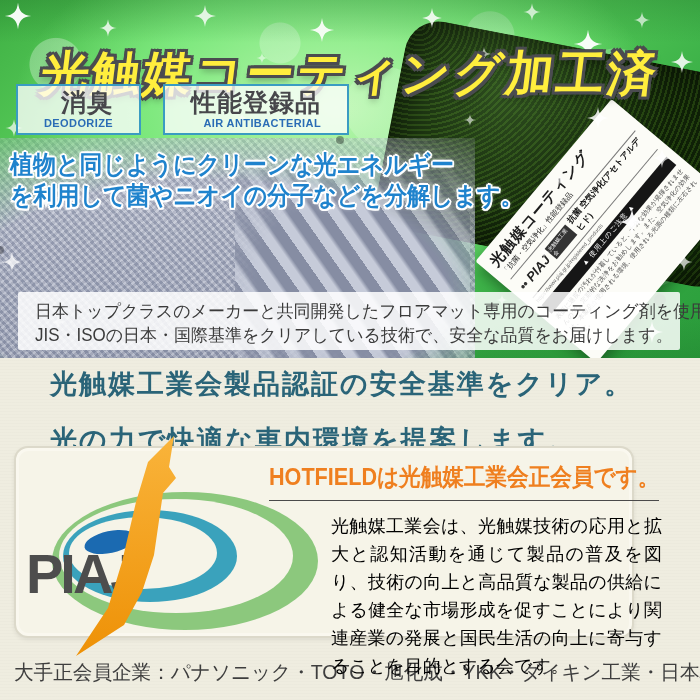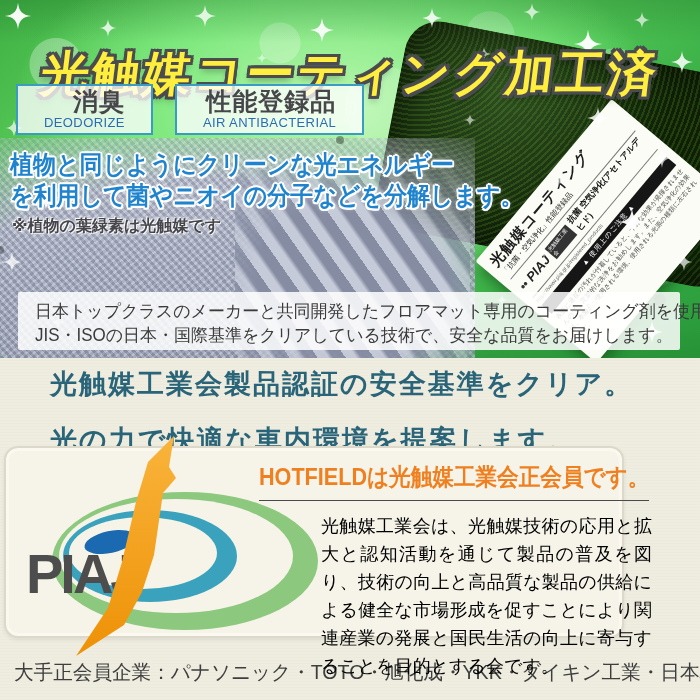--- a/index.html
+++ b/index.html
@@ -65,40 +65,40 @@
     text-shadow:
       3px 0 0 #4b4c50,-3px 0 0 #4b4c50,0 3px 0 #4b4c50,0 -3px 0 #4b4c50,
       2px 2px 0 #4b4c50,-2px 2px 0 #4b4c50,2px -2px 0 #4b4c50,-2px -2px 0 #4b4c50,
       3px 3px 0 #4b4c50,-3px 3px 0 #4b4c50,3px -3px 0 #4b4c50,-3px -3px 0 #4b4c50,
       0 5px 7px rgba(0,0,0,.35);}
 
   .badges{position:absolute;left:16px;top:84px;display:flex;gap:22px;z-index:5;}
   .badge{background:rgba(255,255,255,.78);border:2px solid #3a9cc2;box-sizing:border-box;
     height:51px;display:flex;flex-direction:column;align-items:flex-end;justify-content:center;padding:2px 26px 3px;}
   .badge .jp{font-size:25px;font-weight:600;color:#47474b;line-height:1.05;letter-spacing:1px;}
-  .badge .en{font-size:13px;font-weight:normal;color:#2a6cb5;letter-spacing:.4px;margin-top:1px;}
+  .badge .en{font-size:11px;font-weight:bold;color:#2a6cb5;letter-spacing:.4px;margin-top:1px;}
 
   .lead{position:absolute;left:10px;z-index:6;font-size:25px;font-weight:bold;color:#1f83cd;
     white-space:nowrap;transform:scaleX(.92);transform-origin:left;
     text-shadow:2px 0 0 #fff,-2px 0 0 #fff,0 2px 0 #fff,0 -2px 0 #fff,
       1.5px 1.5px 0 #fff,-1.5px 1.5px 0 #fff,1.5px -1.5px 0 #fff,-1.5px -1.5px 0 #fff,0 0 6px rgba(255,255,255,.9);}
   .lead1{top:148px;} .lead2{top:179px;}
   .footnote{position:absolute;left:12px;top:216px;z-index:6;font-size:16px;font-weight:600;color:#45454c;
     white-space:nowrap;text-shadow:1px 1px 0 rgba(255,255,255,.8),-1px -1px 0 rgba(255,255,255,.8),0 0 5px rgba(255,255,255,.9);}
 
   .info-box{position:absolute;left:18px;top:292px;width:662px;height:58px;z-index:7;box-sizing:border-box;
     background:rgba(255,255,255,.85);border-radius:2px;padding:7px 0 0 17px;}
   .info-box div{font-size:17.5px;color:#3b3b3b;line-height:24px;white-space:nowrap;transform:scaleX(.97);transform-origin:left;}
 
   
   .cert-heading{position:absolute;left:15px;z-index:8;font-family:"DejaVu Serif","Liberation Serif",serif;
     font-weight:bold;font-size:27px;letter-spacing:2px;color:#2a6478;white-space:nowrap;margin-left:35px;}
   .ch1{top:366px;} .ch2{top:422px;}
 
-  .panel{position:absolute;left:4px;top:446px;width:620px;height:192px;box-sizing:border-box;z-index:9;
+  .panel{position:absolute;left:14px;top:446px;width:620px;height:192px;box-sizing:border-box;z-index:9;
     background:#f6f4e8;border:2px solid #dcd9ca;border-radius:14px;
     box-shadow:0 2px 4px rgba(0,0,0,.07), inset 0 0 0 3px #faf8ef;}
   .panel-right{position:absolute;left:253px;top:13px;width:392px;}
   .member-heading{font-size:24px;font-weight:bold;color:#ef7f1f;white-space:nowrap;transform:scaleX(.90);transform-origin:left;}
   .member-divider{border-bottom:1.5px solid #4a4a4a;margin-top:7px;width:390px;}
   .member-body{margin:11px 0 0 62px;width:331px;font-size:18px;line-height:28px;color:#000000;text-align:justify;}
 
   .piaj-logo{position:absolute;left:0;top:420px;z-index:20;pointer-events:none;}
 
   .footer-members{position:absolute;left:14px;top:659px;width:686px;z-index:8;
@@ -179,21 +179,20 @@
         <span class="en">DEODORIZE</span>
       </div>
       <div class="badge">
         <span class="jp">性能登録品</span>
         <span class="en">AIR ANTIBACTERIAL</span>
       </div>
     </div>
 
     <div class="lead lead1">植物と同じようにクリーンな光エネルギー</div>
     <div class="lead lead2">を利用して菌やニオイの分子などを分解します。</div>
-    <div class="footnote">※植物の葉緑素は光触媒です</div>
 
     <div class="info-box">
       <div>日本トップクラスのメーカーと共同開発したフロアマット専用のコーティング剤を使用。</div>
       <div>JIS・ISOの日本・国際基準をクリアしている技術で、安全な品質をお届けします。</div>
     </div>
   </div>
 
   <div class="cert-heading ch1">光触媒工業会製品認証の安全基準をクリア。</div>
   <div class="cert-heading ch2">光の力で快適な車内環境を提案します。</div>
 

